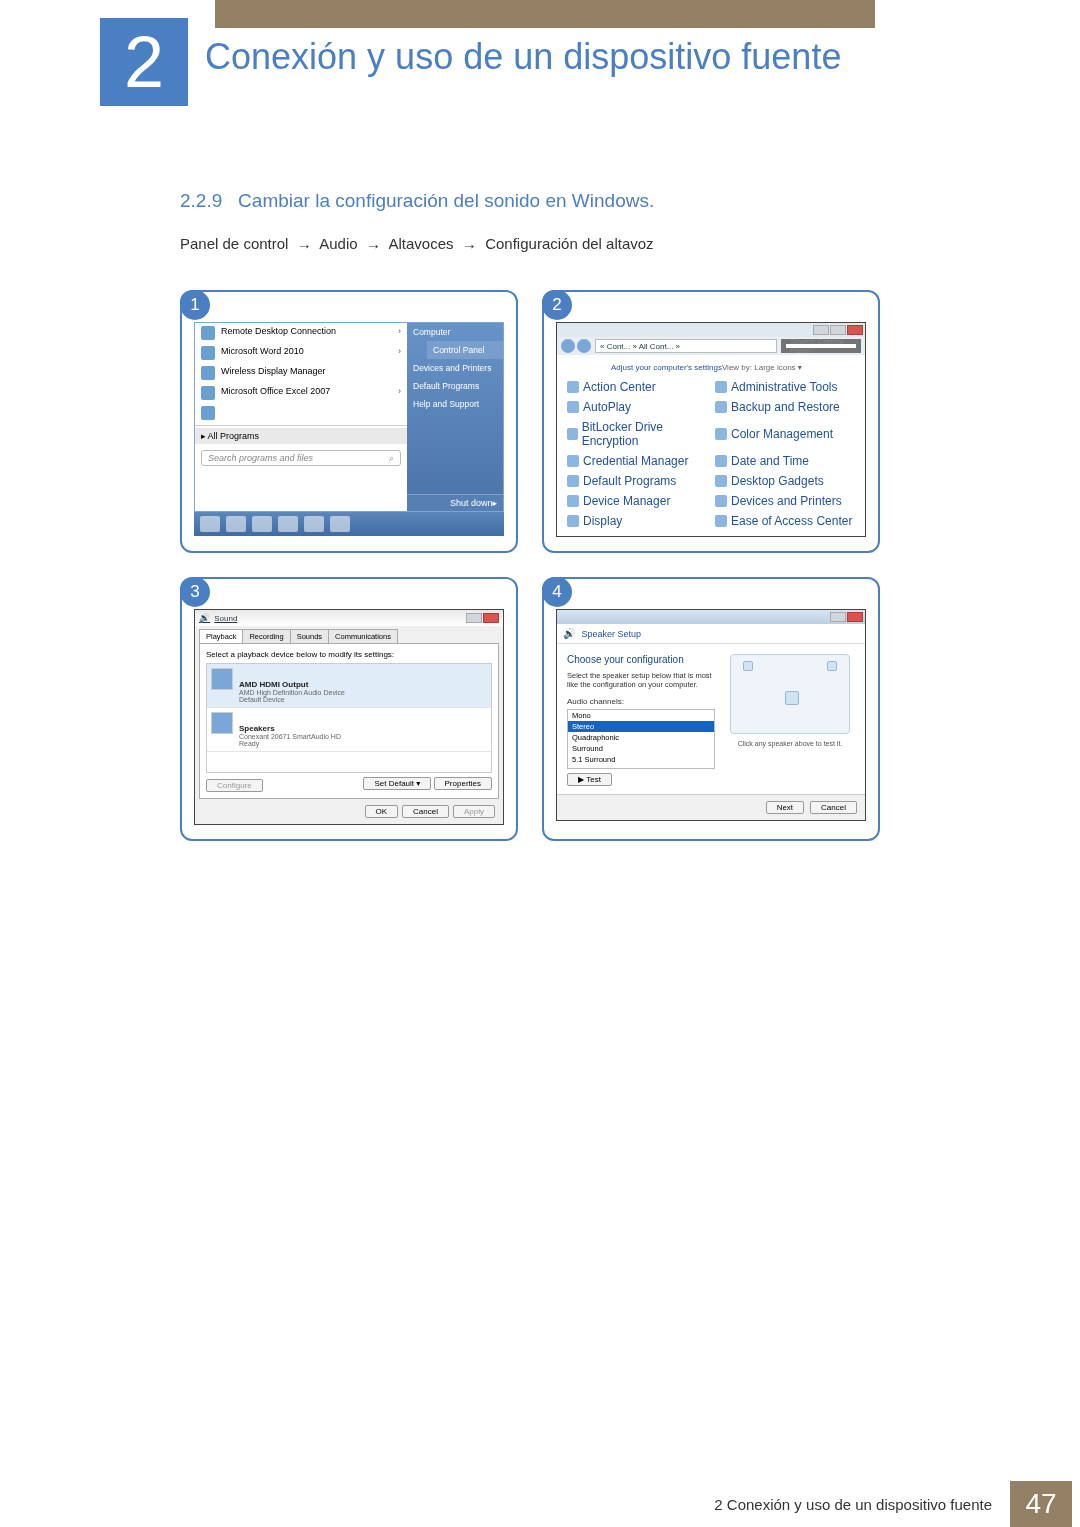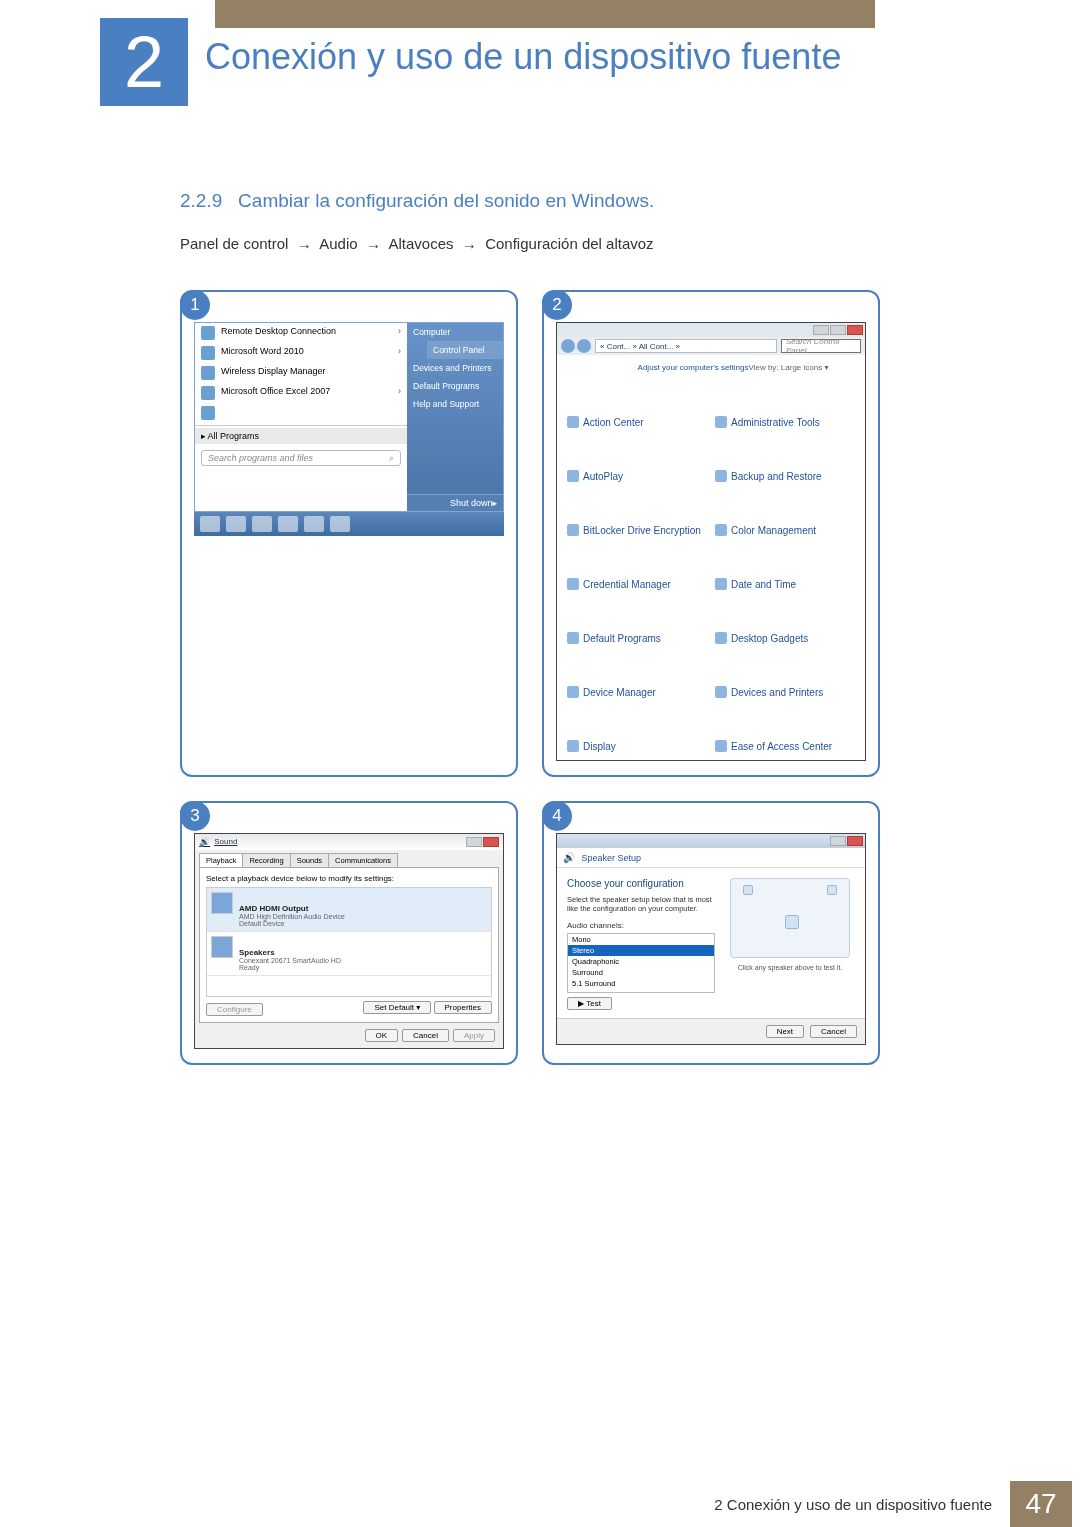--- a/index.html
+++ b/index.html
@@ -158,32 +158,32 @@
   .cp-window { border:1px solid #444;font-size:8px; }
   .cp-titlebar { height:14px;background:#e0e8f0;display:flex;justify-content:flex-end;align-items:center;gap:1px;padding:0 2px; }
   .cp-tbtn { width:16px;height:10px;background:#d0d6dc;border:1px solid #aaa;display:inline-block; }
   .cp-tbtn.close { background:#d9534f;border-color:#b03b37; }
   .cp-addr {
     height:18px;background:#e8eef4;display:flex;align-items:center;gap:4px;padding:0 4px;font-size:8px;
   }
   .cp-addr .nav { display:flex;gap:2px; }
   .cp-addr .nav span { width:14px;height:14px;border-radius:7px;background:#7aa7d8;display:inline-block; }
   .cp-addr .path { flex:1;background:#fff;border:1px solid #bbb;height:14px;display:flex;align-items:center;padding:0 4px;color:#244; }
-  .cp-addr .search { width:80px;background:#fff;border:1px solid #737373;height:14px;display:flex;align-items:center;padding:0 4px;color:#888;font-style:italic; }
+  .cp-addr .search { width:80px;background:#fff;border:5px solid #737373;height:14px;display:flex;align-items:center;padding:0 4px;color:#888;font-style:italic; }
   .cp-body { background:#fff;padding:8px 10px; }
-  .cp-head { display:flex;justify-content:center;color:#23529b;margin-bottom:8px;margin-left:44px; }
+  .cp-head { display:flex;justify-content:flex-start;color:#23529b;margin-bottom:8px;margin-left:44px; }
   .cp-head .view { color:#666; }
   .cp-grid { display:grid;grid-template-columns:1fr 1fr;gap:6px 8px; }
-  .cp-link { color:#23529b;display:flex;align-items:center;gap:4px;font-size:10px;margin-top:36px; }
+  .cp-link { color:#23529b;display:flex;align-items:center;gap:4px;font-size:12px; }
   .cp-link::before { content:"";width:12px;height:12px;background:#8cb5e0;border-radius:2px;display:inline-block; }
 
   
   .sound-dlg { border:1px solid #444;font-size:8px;background:#f0f0f0; }
   .s-title { height:16px;background:linear-gradient(#e8e8e8,#fff);display:flex;align-items:center;justify-content:space-between;padding:0 4px; }
-  .s-title .l { display:flex;gap:4px;color:#234;text-decoration:underline; }
+  .s-title .l { display:flex;gap:4px;align-items:center;color:#234;text-decoration:underline; }
   .s-title .l::before { content:"🔊";font-size:9px; }
   .s-title .r { display:flex;gap:1px; }
   .s-tabs { display:flex;background:#f0f0f0;padding:3px 4px 0 4px;font-size:7.5px; }
   .s-tab { border:1px solid #aaa;border-bottom:none;padding:2px 6px;background:#e8e8e8;margin-right:-1px; }
   .s-tab.active { background:#fff; }
   .s-panel { background:#fff;border:1px solid #aaa;margin:0 4px;padding:6px; }
   .s-list { border:1px solid #ccc;height:110px;overflow:hidden; }
   .s-dev { display:flex;gap:6px;padding:4px;border-bottom:1px solid #e4e4e4; }
   .s-dev.sel { background:#e0ecf8; }
   .s-dev .ico { width:22px;height:22px;background:#7aa7d8;border:1px solid #ccc;flex-shrink:0; }

